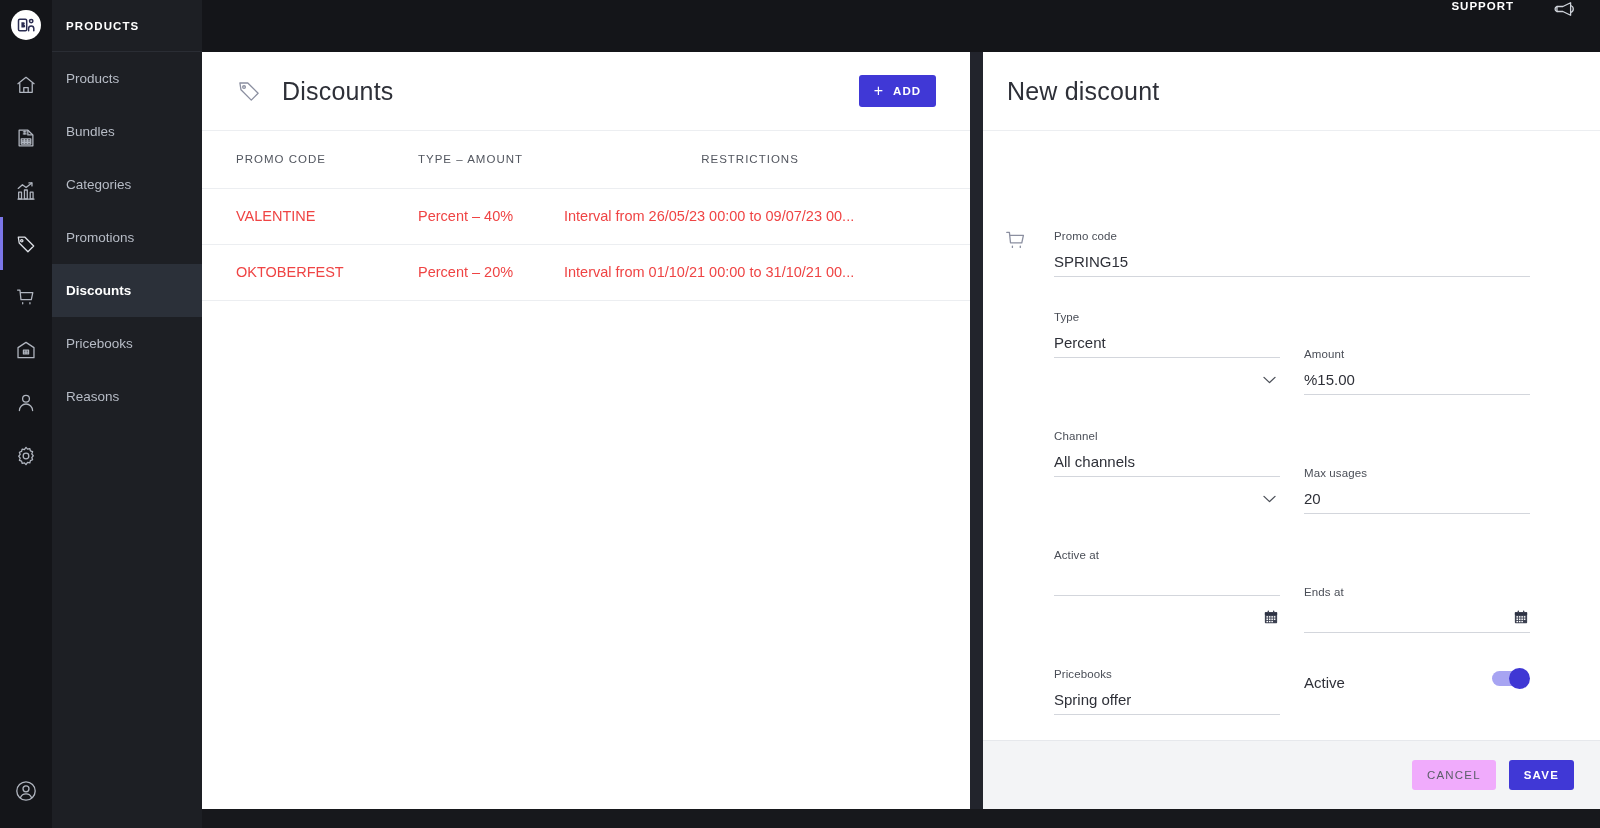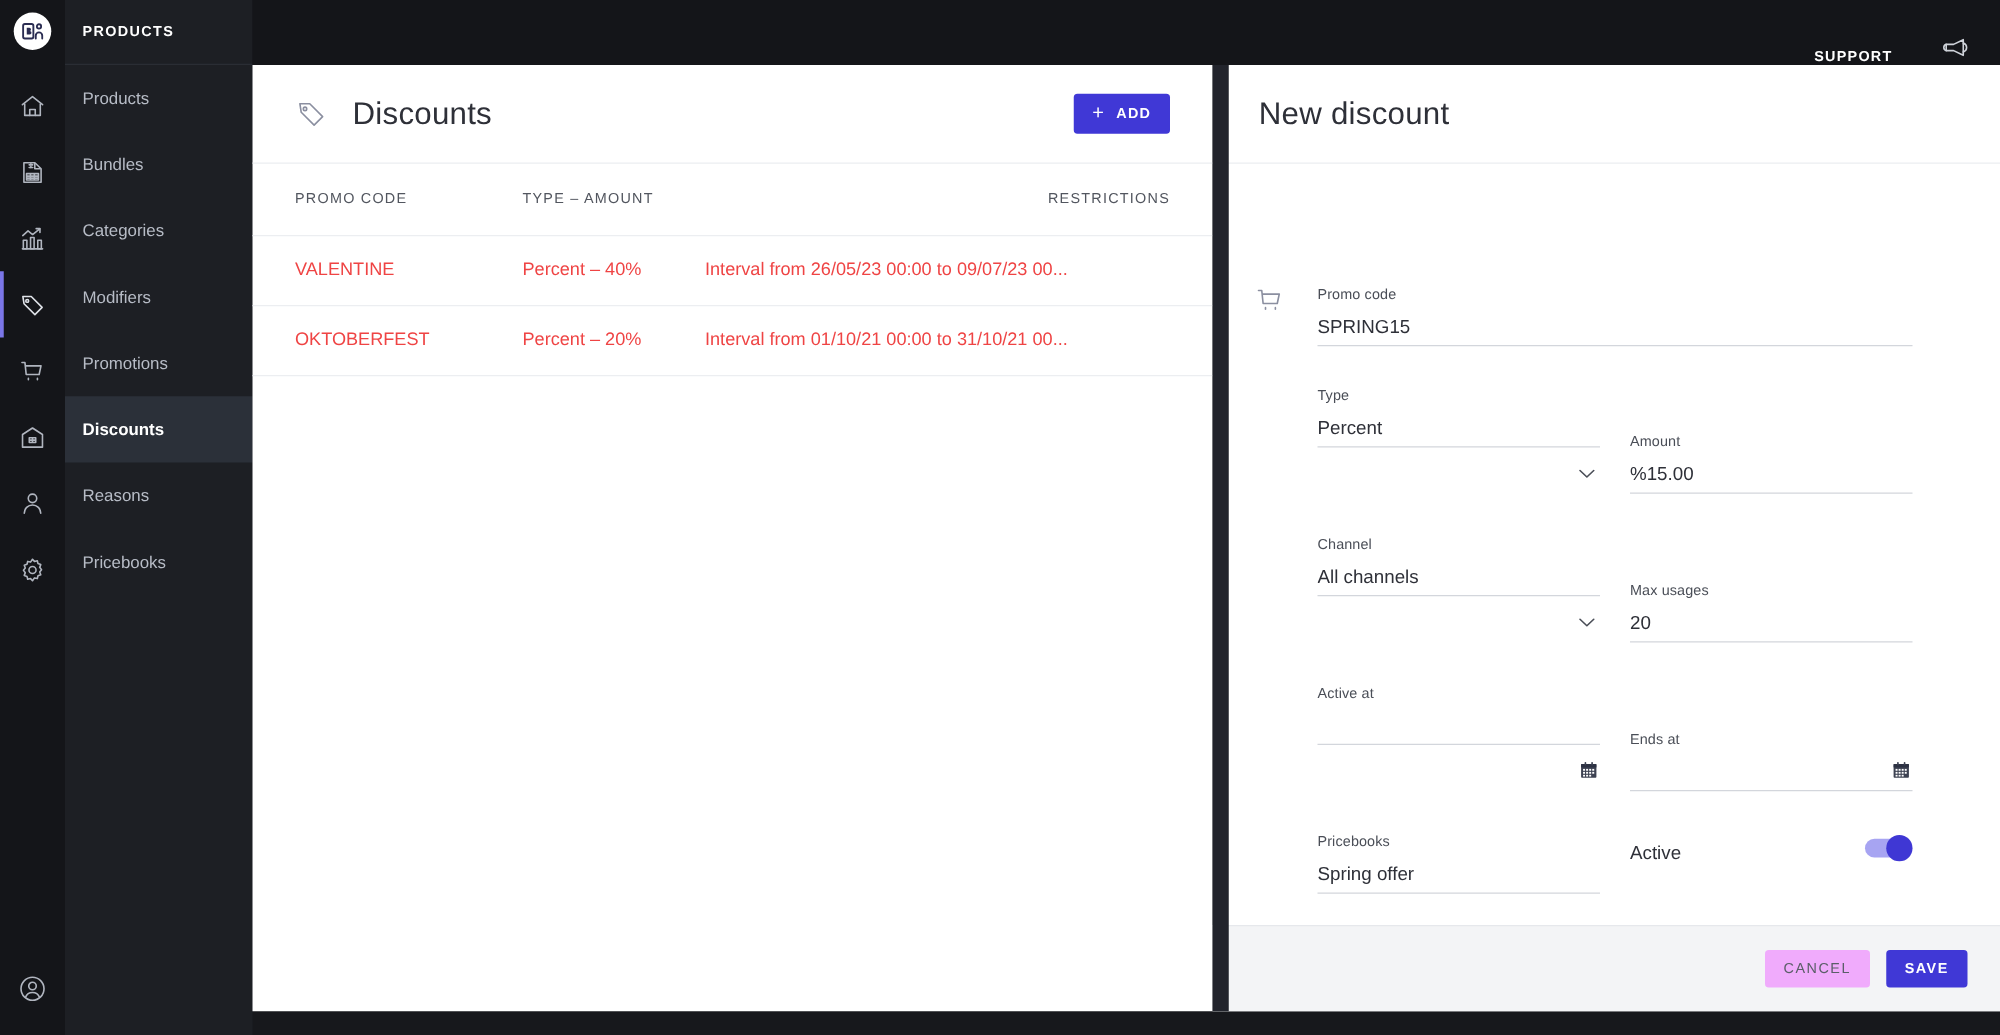--- a/index.html
+++ b/index.html
@@ -63,21 +63,21 @@
     font-size: 13.5px;
     cursor: pointer;
   }
   .subnav-item.active { background: #2b3039; color: #ffffff; font-weight: 700; }
 
   
   .topbar {
     position: absolute; left: 202px; top: 0;
     width: 1398px; height: 52px;
     background: #141519;
-    display: flex; align-items: flex-end; justify-content: flex-end;
+    display: flex; align-items: flex-start; justify-content: flex-end;
     padding-right: 22px;
     z-index: 5;
   }
   .support-link {
     color: #ffffff; font-size: 11.5px; font-weight: 700; letter-spacing: 1px;
     cursor: pointer; margin-right: 40px;
   }
   .megaphone { cursor: pointer; display: block; }
 
   
@@ -112,21 +112,21 @@
   table.list { width: 100%; border-collapse: collapse; table-layout: fixed; }
   table.list th {
     font-size: 11.5px; font-weight: 400; letter-spacing: 1px;
     color: #52565f; text-align: left;
     padding: 0 0 0 34px; height: 57px;
     border-bottom: 1px solid #eceef1;
     vertical-align: middle;
   }
   table.list th.c0 { width: 182px; }
   table.list th.c1 { width: 180px; }
-  table.list th.c2 { text-align: right; padding-right: 34px; padding-left: 0; }
+  table.list th.c2 { text-align: center; padding-right: 34px; padding-left: 0; }
   table.list td {
     font-size: 14.5px; color: #ef4444;
     padding: 0 0 0 34px; height: 56px;
     border-bottom: 1px solid #eceef1;
     vertical-align: middle;
     white-space: nowrap; overflow: hidden; text-overflow: ellipsis;
   }
   table.list td.c2 { padding-left: 0; padding-right: 34px; margin-left: 20px; }
   table.list tr { cursor: pointer; }
 
@@ -337,33 +337,30 @@
     <div class="subnav-item">
       <span>Products</span>
     </div>
     <div class="subnav-item">
       <span>Bundles</span>
     </div>
     <div class="subnav-item">
       <span>Categories</span>
     </div>
     <div class="subnav-item">
-      <span>Modifiers</span>
-    </div>
-    <div class="subnav-item">
       <span>Promotions</span>
     </div>
     <div class="subnav-item active">
       <span>Discounts</span>
     </div>
     <div class="subnav-item">
+      <span>Pricebooks</span>
+    </div>
+    <div class="subnav-item">
       <span>Reasons</span>
-    </div>
-    <div class="subnav-item">
-      <span>Pricebooks</span>
     </div>
   </div>
 
   <div class="topbar">
     <span class="support-link">SUPPORT</span>
     <span class="megaphone">
       <svg width="24" height="18" viewBox="0 0 26 18" fill="none" stroke="#cfd3da" stroke-width="1.4" stroke-linejoin="round" stroke-linecap="round">
         <path d="M3.2 6.3h6.4l8.4-4.1v13.6l-8.4-4.1H3.2z"></path>
         <path d="M3.2 6.3a2.8 2.8 0 000 5.4"></path>
         <path d="M18 5.2c1.8.6 2.9 2 2.9 3.8s-1.1 3.2-2.9 3.8"></path>

